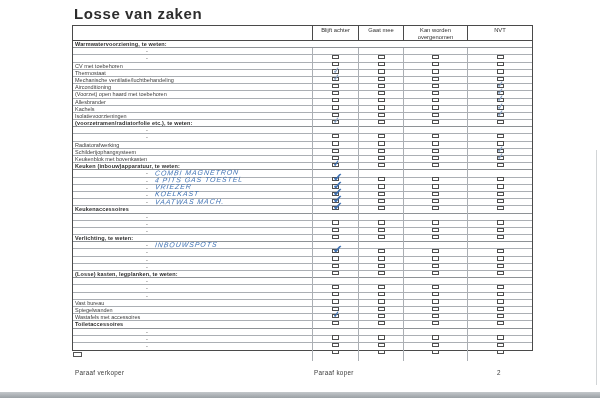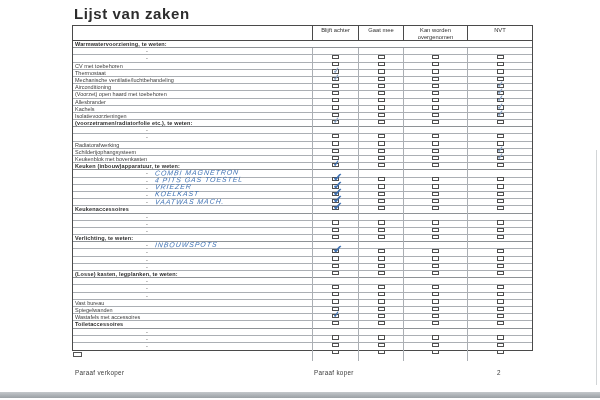--- a/index.html
+++ b/index.html
@@ -75,21 +75,21 @@
   }
   .scan-edge{
     position:absolute;right:3px;top:150px;height:235px;width:1px;background:#d2d5d7;
   }
 </style>
 </head>
 <body>
 
 <div class="page">
 
-  <div class="title">Lijst van zaken</div>
+  <div class="title">Losse van zaken</div>
 
   <div class="table">
     <div class="thead">
       <div class="hcell first"></div>
       <div class="hcell">Blijft achter</div>
       <div class="hcell">Gaat mee</div>
       <div class="hcell">Kan worden overgenomen</div>
       <div class="hcell">NVT</div>
     </div>
     <div id="tbody">

